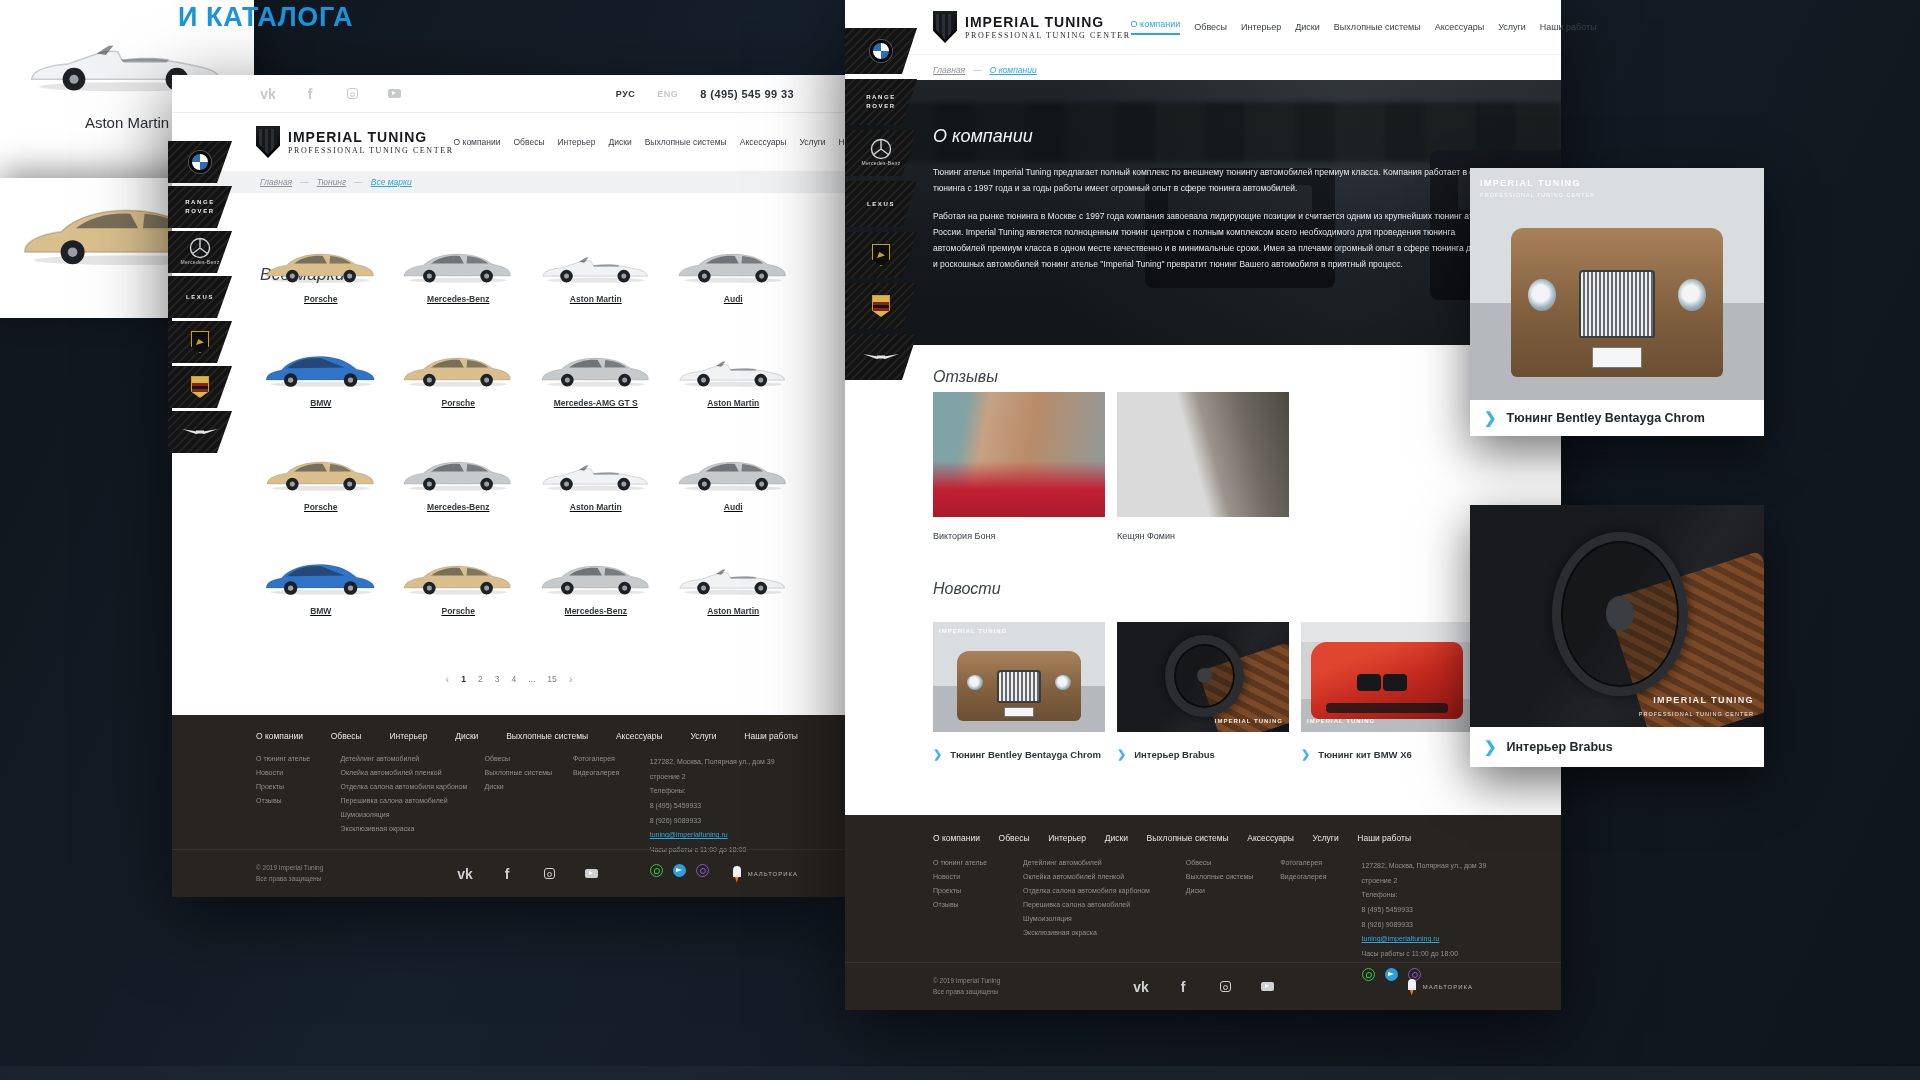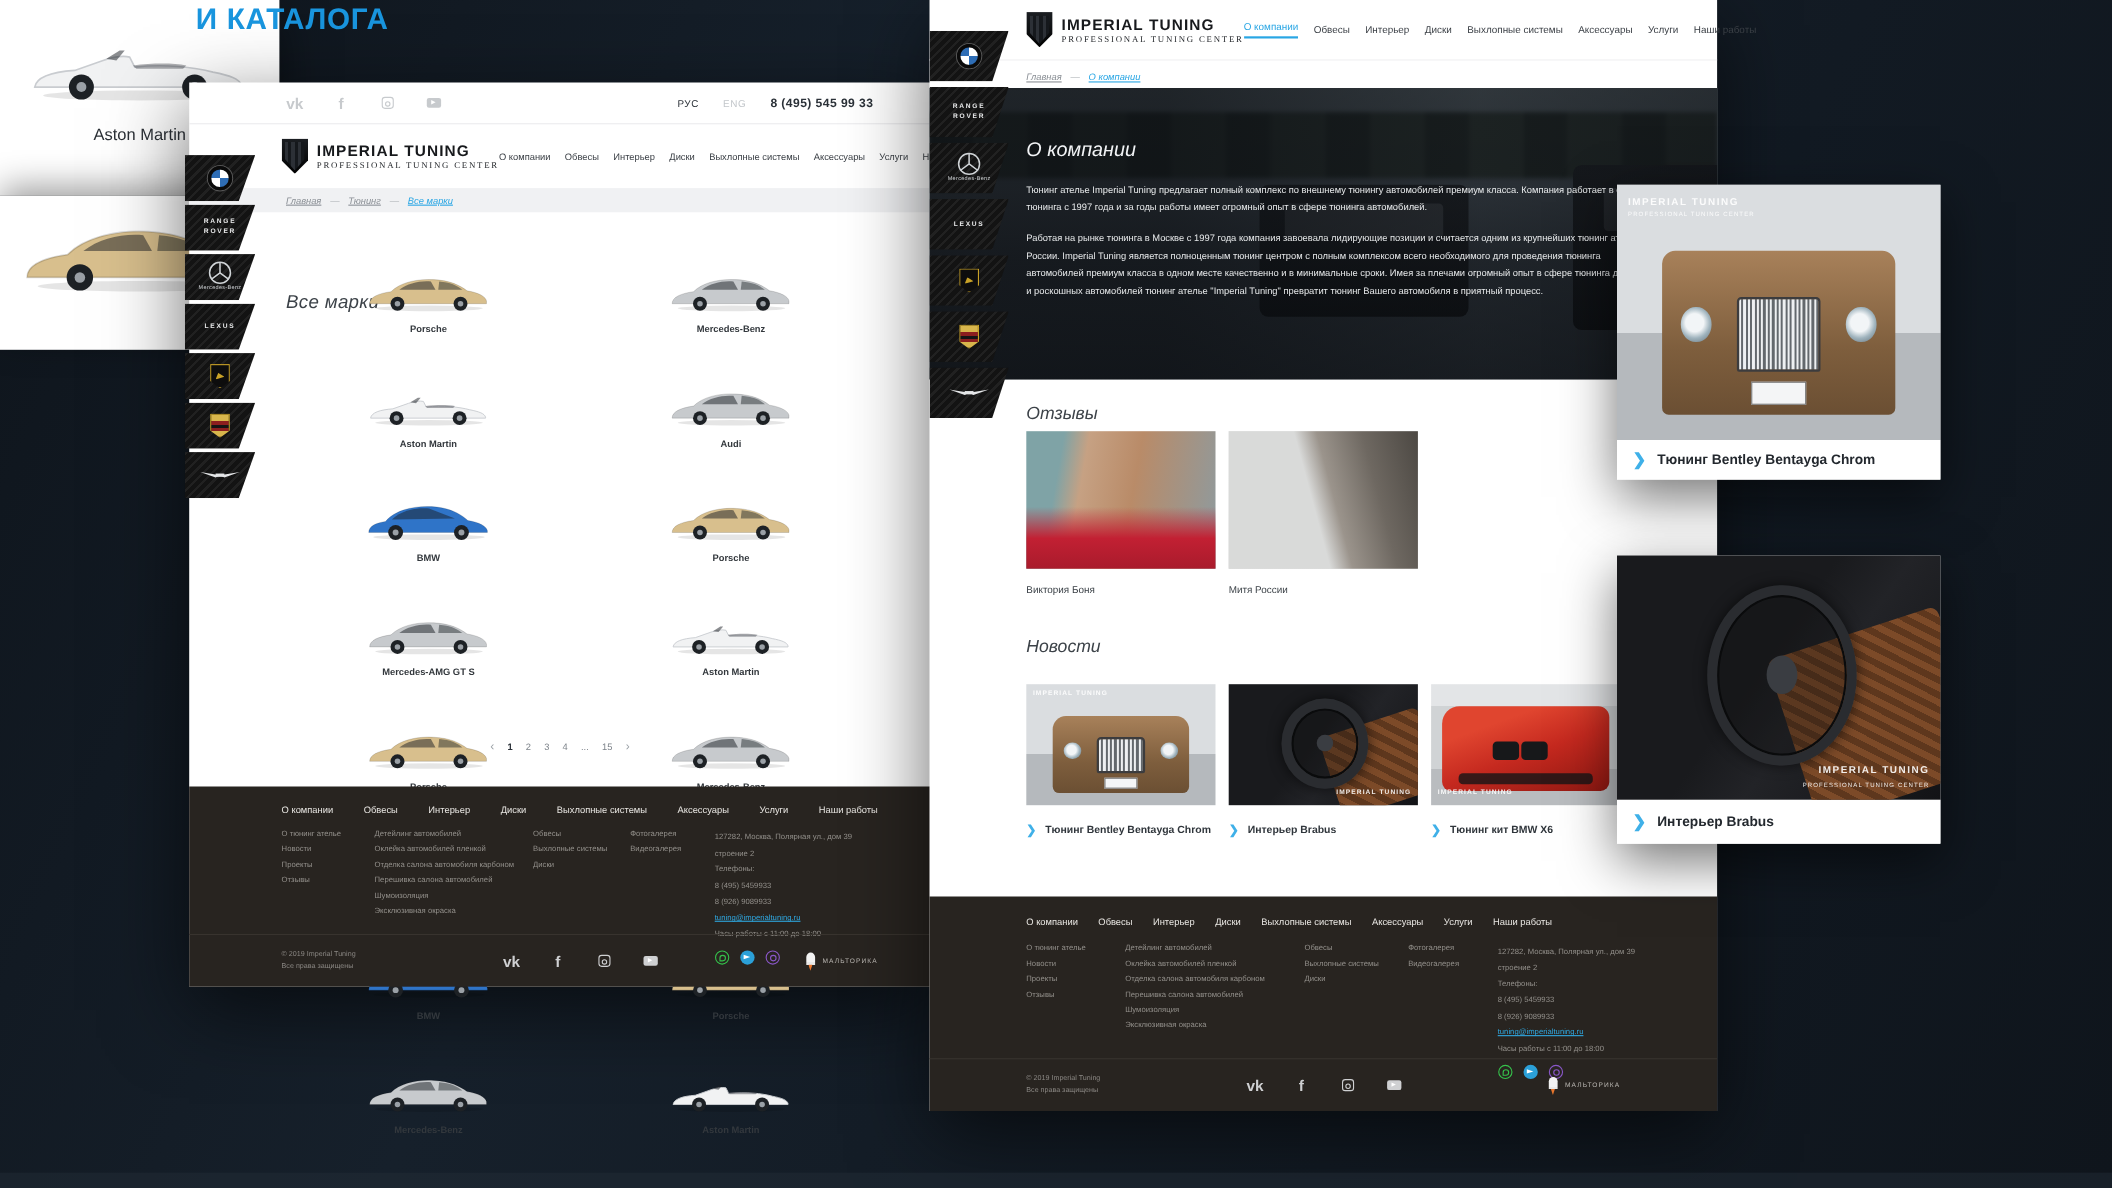--- a/index.html
+++ b/index.html
@@ -15,21 +15,21 @@
   
   .page{position:absolute;background:#fff;box-shadow:0 22px 70px rgba(0,0,0,.6);}
   #catalog-page{left:172px;top:75px;width:674px;height:822px;}
   #about-page{left:845px;top:0;width:716px;height:1010px;}
 
   
   .topbar{position:absolute;left:0;top:0;right:0;height:38px;border-bottom:1px solid #ececee;
     display:flex;align-items:center;}
   .topbar .socials{margin-left:88px;display:flex;gap:26px;align-items:center;}
   .lang-phone{margin-left:auto;margin-right:52px;display:flex;align-items:center;gap:22px;}
-  .lang{font-size:9px;font-weight:normal;color:#c3c7cb;letter-spacing:.5px;cursor:pointer;}
+  .lang{font-size:9px;font-weight:bold;color:#c3c7cb;letter-spacing:.5px;cursor:pointer;}
   .lang.active{color:#2b3138;}
   .phone{font-size:11px;font-weight:bold;color:#2b3138;letter-spacing:.4px;}
 
   
   .si{display:inline-flex;align-items:center;justify-content:center;width:16px;height:14px;
     color:#c7cacd;font-size:14px;font-weight:bold;cursor:pointer;line-height:1;}
   .si.ig i{display:block;width:11px;height:11px;border:1.5px solid currentColor;border-radius:3px;position:relative;}
   .si.ig i::after{content:"";position:absolute;left:2.5px;top:2.5px;width:3px;height:3px;
     border:1.2px solid currentColor;border-radius:50%;}
   .si.yt b{display:block;width:13px;height:9px;background:currentColor;border-radius:2px;position:relative;}
@@ -88,21 +88,21 @@
   #about-page .crumbs{left:88px;top:62px;height:16px;}
   .crumbs a{color:#8b9096;font-style:italic;text-decoration:underline;cursor:pointer;}
   .crumbs .dash{color:#b6babe;}
   .crumbs a.bc-active{color:#29a6e4;}
 
   .sec-title{position:absolute;font-size:17px;font-style:italic;font-weight:500;color:#3c4248;letter-spacing:.3px;margin:0;}
   #catalog-page .sec-title{left:88px;top:190px;}
 
   
   .car-grid{position:absolute;left:80px;right:44px;top:158px;display:grid;
-    grid-template-columns:repeat(2,1fr);row-gap:0;}
+    grid-template-columns:repeat(4,1fr);row-gap:0;text-decoration:underline;}
   .car-cell{height:104px;display:flex;flex-direction:column;align-items:center;justify-content:flex-start;cursor:pointer;padding-top:14px;}
   .car-cell svg{width:118px;height:38px;}
   .car-label{margin-top:9px;font-size:8.5px;font-weight:bold;color:#33383d;text-align:center;line-height:1.4;max-width:90px;}
   .c-gold{--body:#d8bf8d;}
   .c-silver{--body:#c7cacd;}
   .c-white{--body:#f1f2f3;--line:#c9ccd0;}
   .c-blue{--body:#2f74c8;}
 
   .pagination{position:absolute;left:0;right:0;top:598px;display:flex;justify-content:center;gap:12px;
     font-size:8.5px;color:#7d838a;align-items:center;}
@@ -616,21 +616,21 @@
     </div>
 
     <h3 class="section-title" style="top:368px;">Отзывы</h3>
     <div class="cards-row" style="top:392px;">
       <div class="p-card">
         <div class="p-photo ph-bonya"></div>
         <div class="p-name">Виктория Боня</div>
       </div>
       <div class="p-card">
         <div class="p-photo ph-fomin"></div>
-        <div class="p-name">Митя России</div>
+        <div class="p-name">Кещян Фомин</div>
       </div>
     </div>
 
     <h3 class="section-title" style="top:580px;">Новости</h3>
     <div class="cards-row" style="top:622px;">
       <div class="p-card">
         <div class="n-photo ph-bentley">
           <span class="wm" style="left:6px;top:6px;">IMPERIAL TUNING</span>
           <div class="b-body">
               <div class="b-grille"></div>

